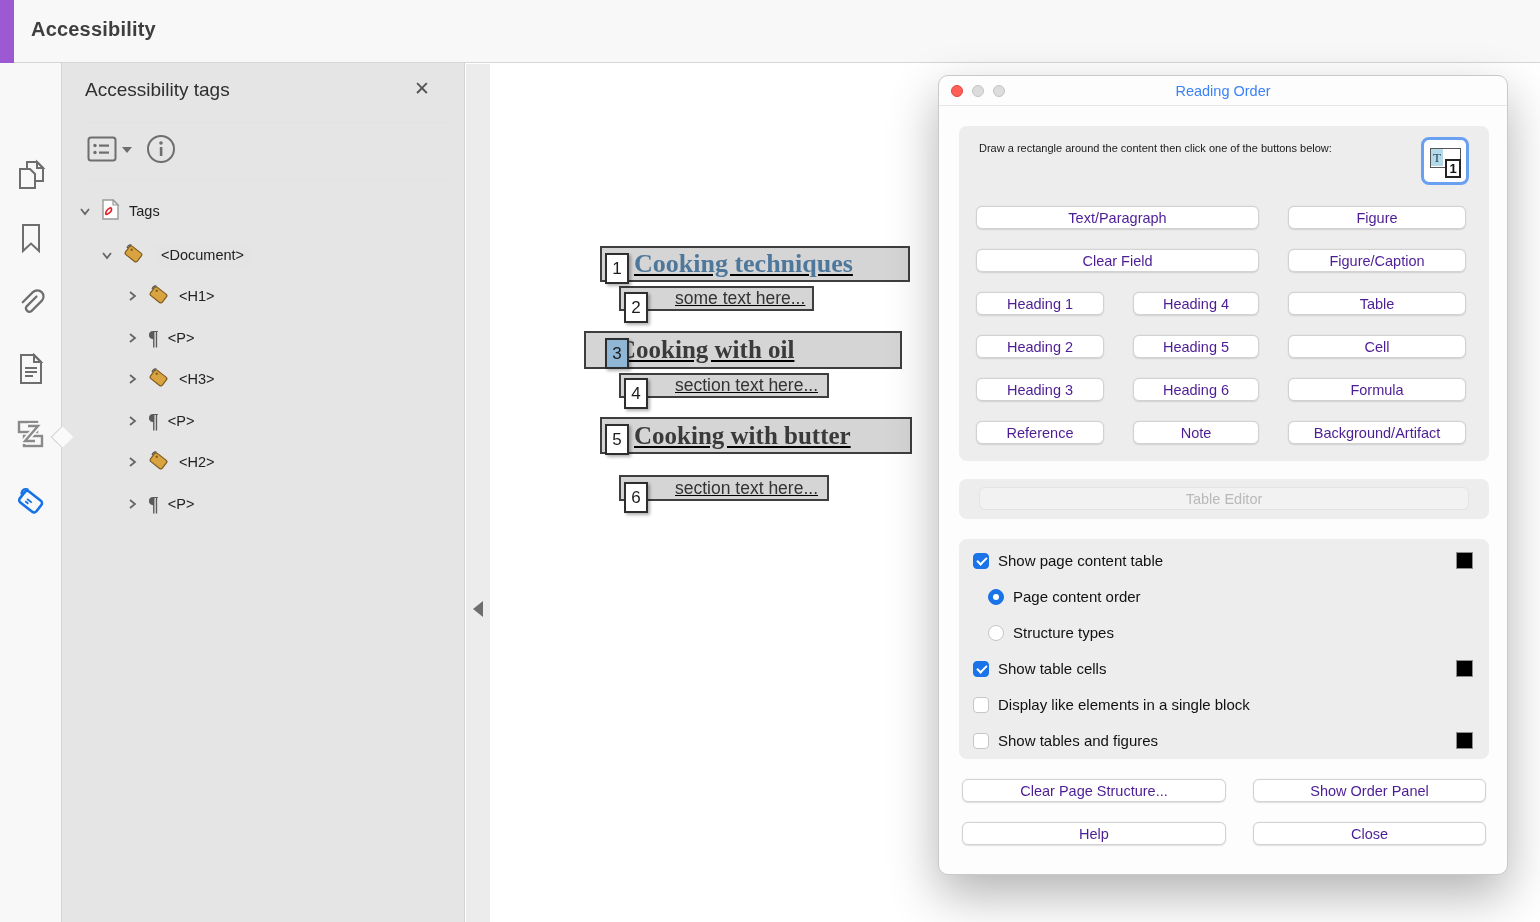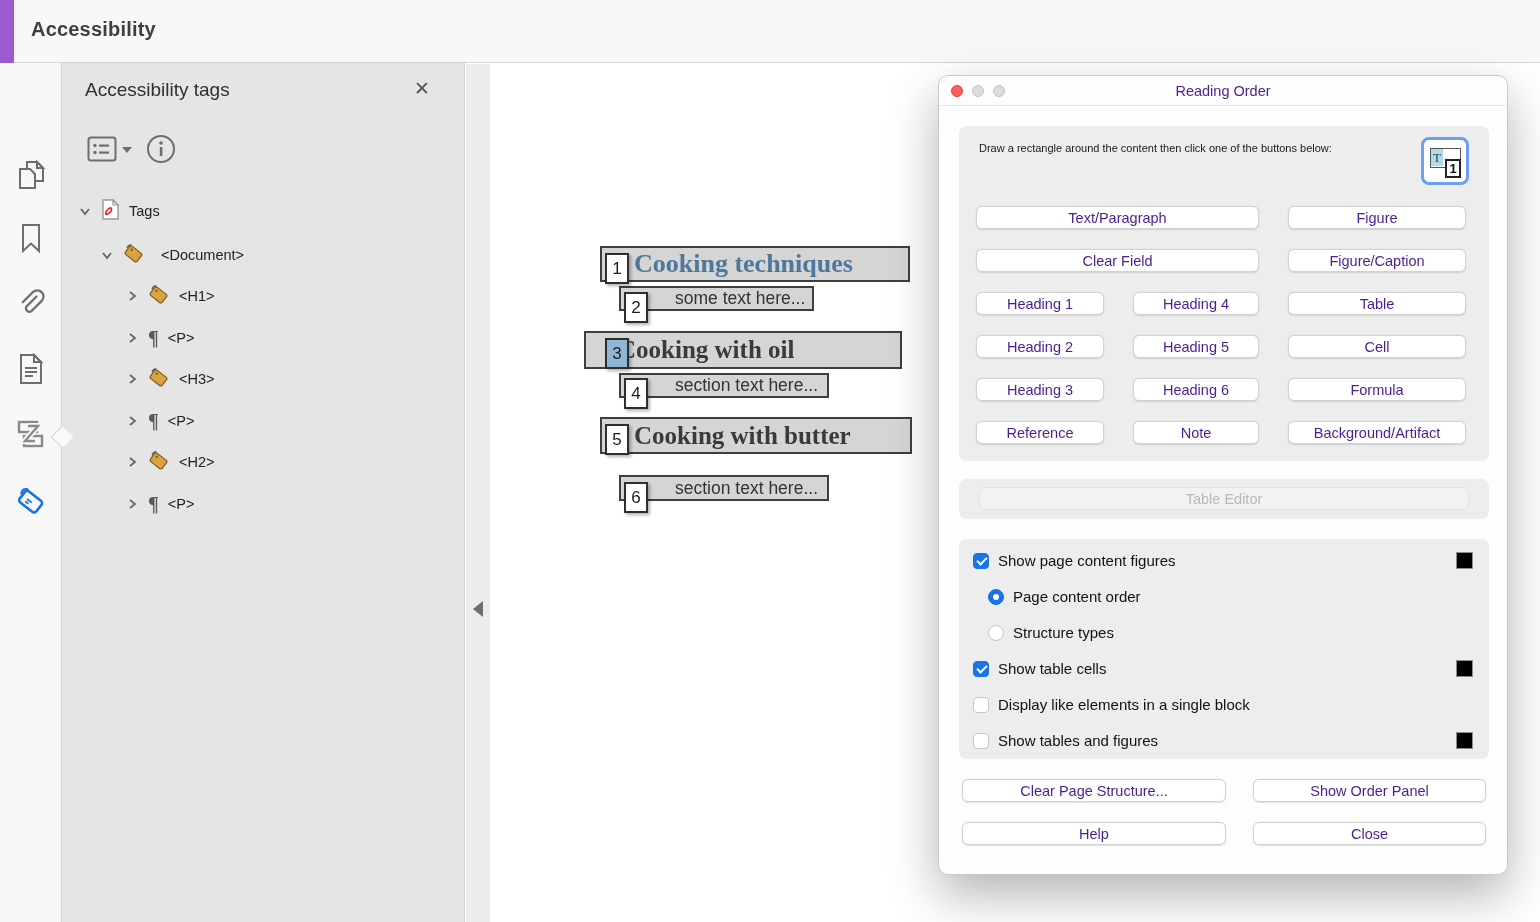--- a/index.html
+++ b/index.html
@@ -35,34 +35,34 @@
   .tree-label.sel { background:#e4e4e4; padding:4px 7px; border-radius:2px; }
   .pilcrow { font-family:"Liberation Serif", serif; font-size:20px; color:#5a5a5a; font-weight:700; line-height:1; }
   .chev { display:flex; cursor:pointer; }
 
   
   .docarea { position:absolute; left:466px; top:64px; width:1074px; height:858px; background:#ffffff; }
   .gutter { position:absolute; left:0; top:0; width:24px; height:858px; background:#ececec; }
   .collapse-arrow { position:absolute; left:7px; top:537px; width:0; height:0;
     border-top:8px solid transparent; border-bottom:8px solid transparent; border-right:10px solid #6e6e6e; cursor:pointer; }
 
-  .cgroup { position:absolute; background:#d5d5d5; border:2px solid #3e3e3e; display:flex; align-items:center; cursor:pointer; }
+  .cgroup { position:absolute; background:#d5d5d5; border:2px solid #3e3e3e; display:flex; align-items:center; cursor:pointer;text-decoration:underline; }
   .cgroup .h1t { font-family:"Liberation Serif", serif; font-weight:700; font-size:26px; color:#4e779c; padding-left:32px; white-space:nowrap; }
   .cgroup .h2t { font-family:"Liberation Serif", serif; font-weight:700; font-size:25px; color:#3a3a3a; padding-left:32px; white-space:nowrap; }
   .cgroup .bodyt { font-size:17.5px; color:#333; padding-left:54px; white-space:nowrap; }
   .numbadge { position:absolute; width:24px; height:31px; background:#fff; border:2px solid #2e2e2e;
     display:flex; align-items:center; justify-content:center; font-size:17px; color:#1c1c1c;
     box-shadow:2px 2px 3px rgba(0,0,0,.3); z-index:4; cursor:pointer; }
   .numbadge.sel { background:#8fb6d4; }
 
   
   .dialog { position:absolute; left:938px; top:75px; width:570px; height:800px; background:#fdfdfd;
     border:1px solid #c9c9c9; border-radius:10px; box-shadow:0 20px 50px rgba(0,0,0,.30); z-index:10; }
   .d-titlebar { position:relative; height:30px; border-bottom:1px solid #e6e6e6; }
-  .d-title { position:absolute; left:0; right:0; top:7px; text-align:center; font-size:14.5px; color:#4c1d95; }
+  .d-title { position:absolute; left:0; right:0; top:7px; text-align:center; font-size:14.5px; color:#3b82f6; }
   .tl { position:absolute; top:9px; width:12px; height:12px; border-radius:50%; cursor:pointer; }
   .tl.red { left:12px; background:#ff5f57; border:.5px solid #e0443d; }
   .tl.gray { background:#dcdcdc; border:.5px solid #c4c4c4; }
 
   .d-panel { position:absolute; left:20px; width:530px; background:#ededed; border-radius:8px; }
   .instr { position:absolute; left:20px; top:15px; width:410px; font-size:11px; color:#1a1a1a; line-height:1.35; }
 
   .ro-tool { position:absolute; right:20px; top:11px; width:48px; height:48px; background:#fff;
     border:3px solid #6aa0f2; border-radius:8px; cursor:pointer; }
   .ro-tool-page { position:absolute; left:6px; top:8px; width:31px; height:20px; background:#fff; border:1.5px solid #555; }
@@ -355,21 +355,21 @@
     </div>
   </div>
 
   <div class="d-panel" style="top:403px; height:40px">
     <div class="dbtn disabled" style="position:absolute; left:20px; right:20px; top:8px">Table Editor</div>
   </div>
 
   <div class="d-panel" style="top:463px; height:220px">
     <div class="opt-row" style="top:13px">
       <span class="cb on"></span>
-      <span class="opt-label">Show page content figures</span>
+      <span class="opt-label">Show page content table</span>
     </div>
     <div class="swatch" style="top:13px"></div>
 
     <div class="opt-row" style="top:49px; left:29px">
       <span class="radio on"></span>
       <span class="opt-label">Page content order</span>
     </div>
 
     <div class="opt-row" style="top:85px; left:29px">
       <span class="radio"></span>

